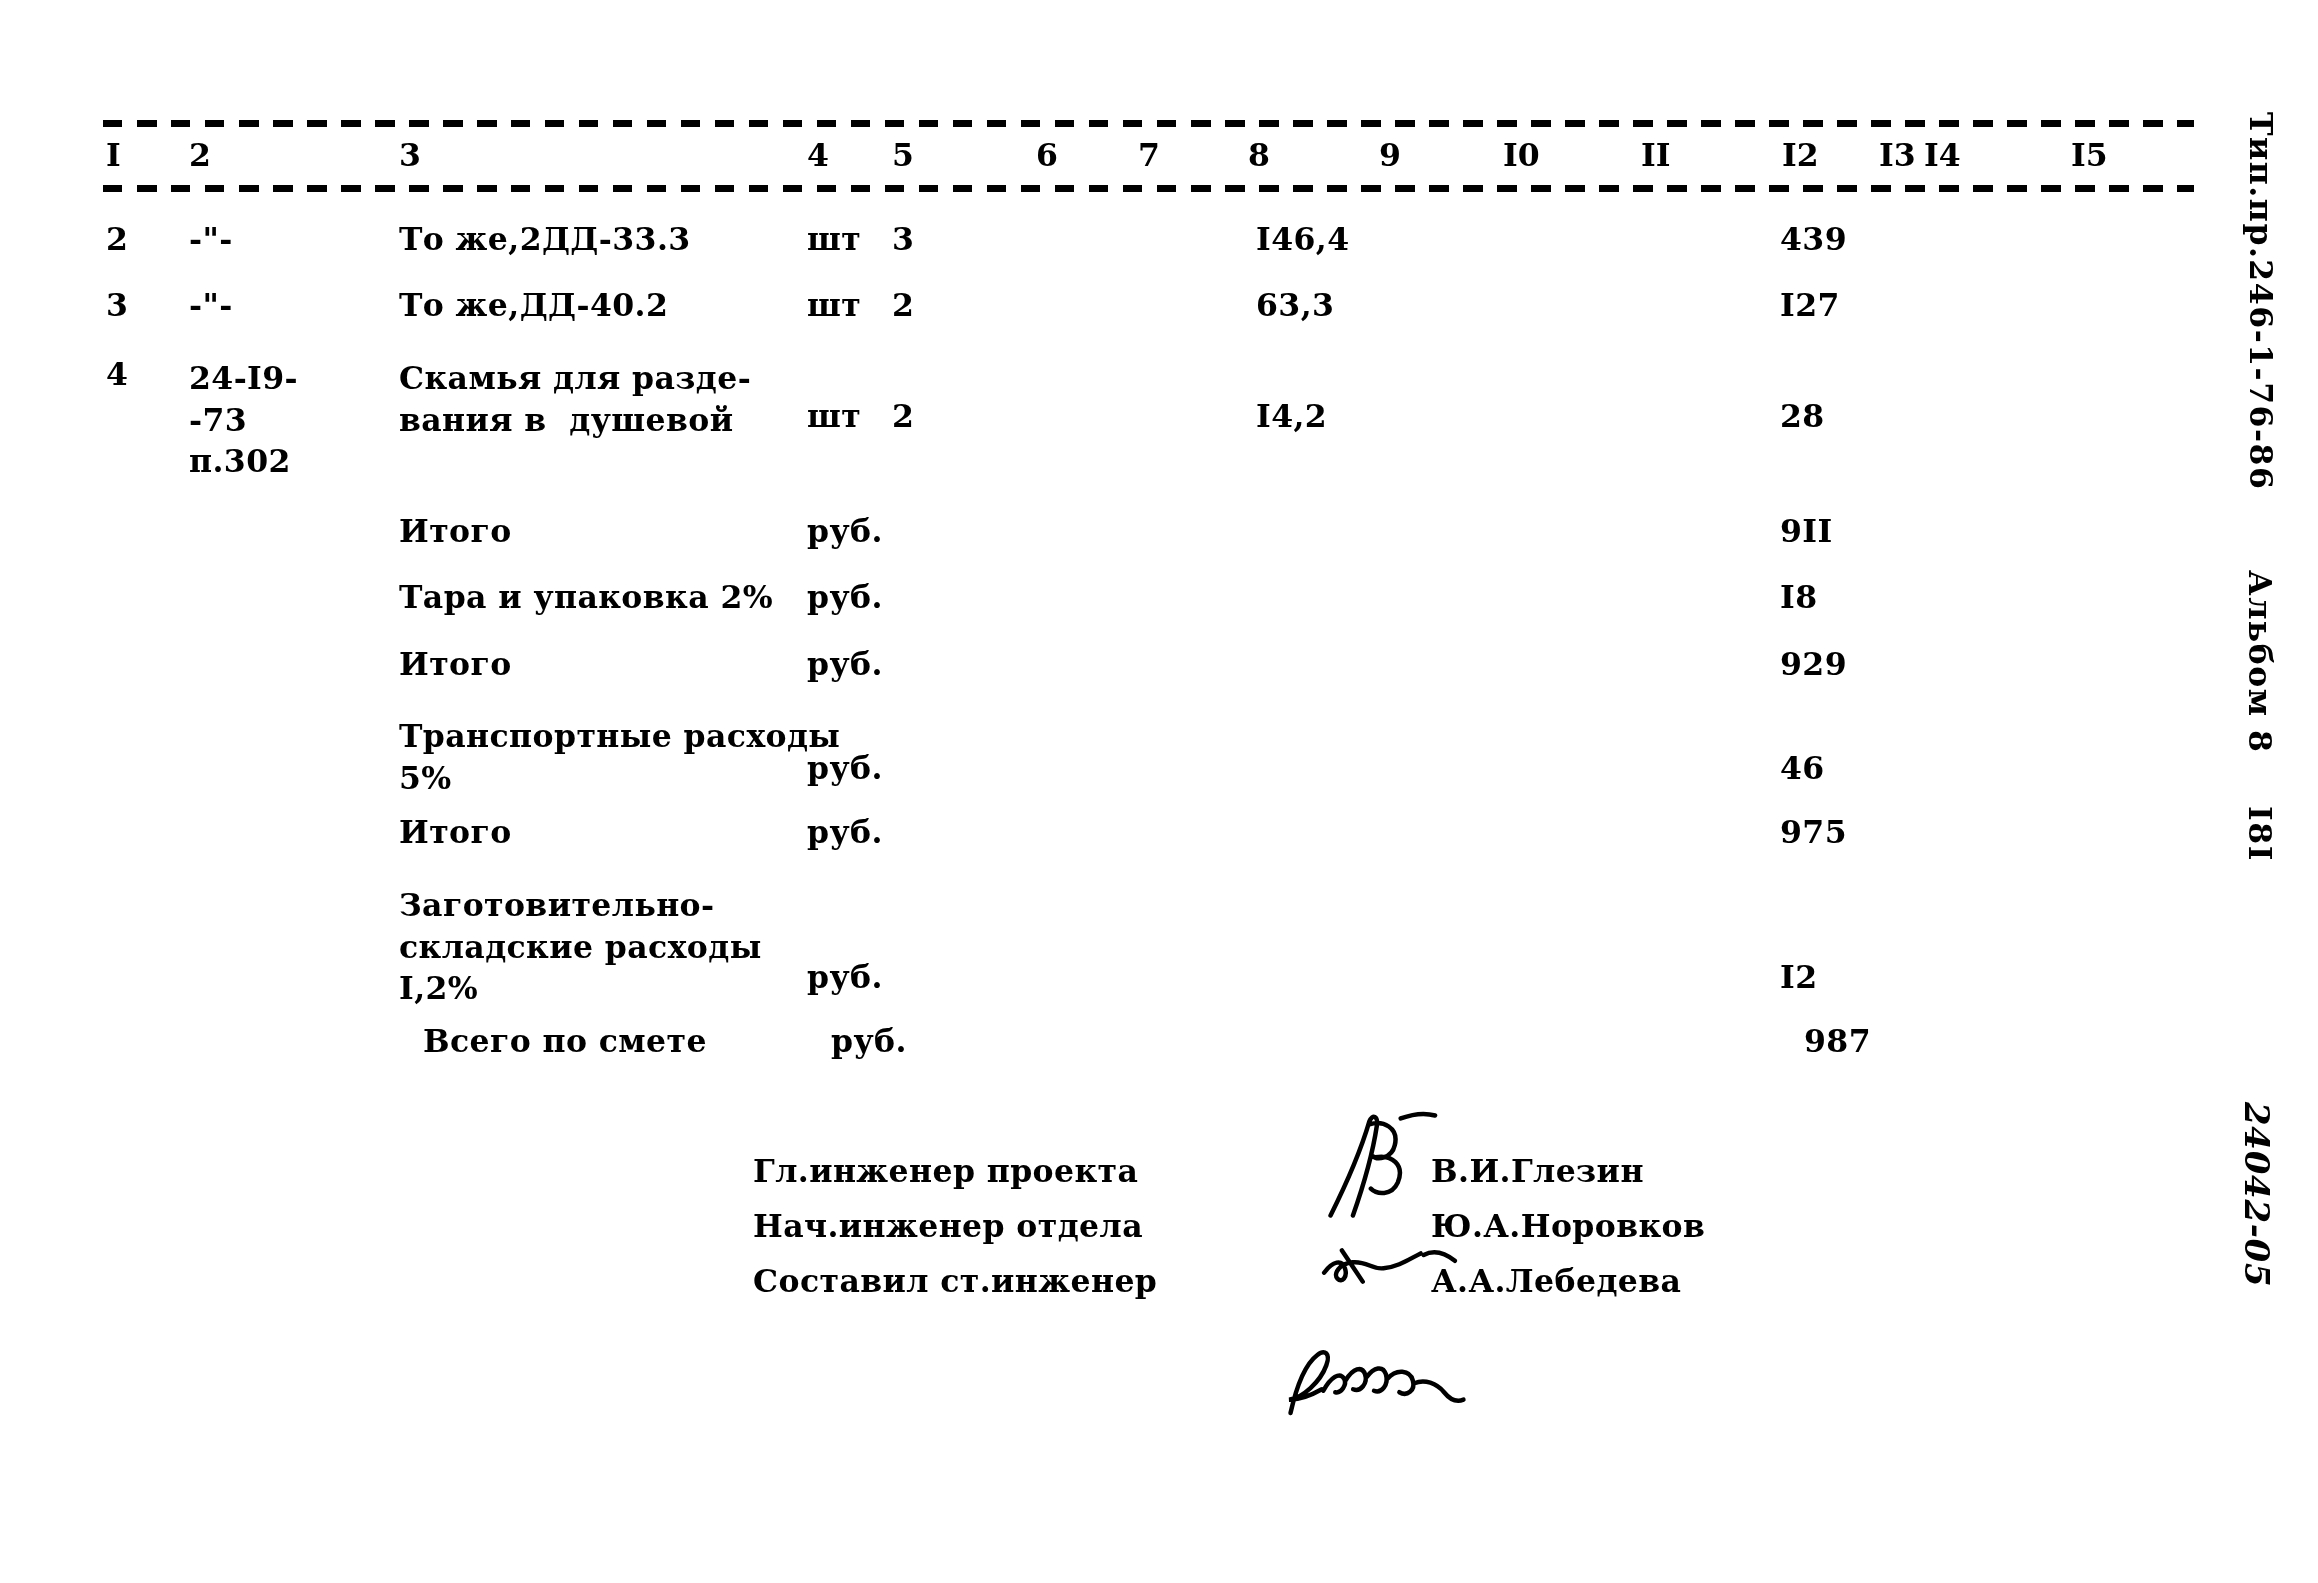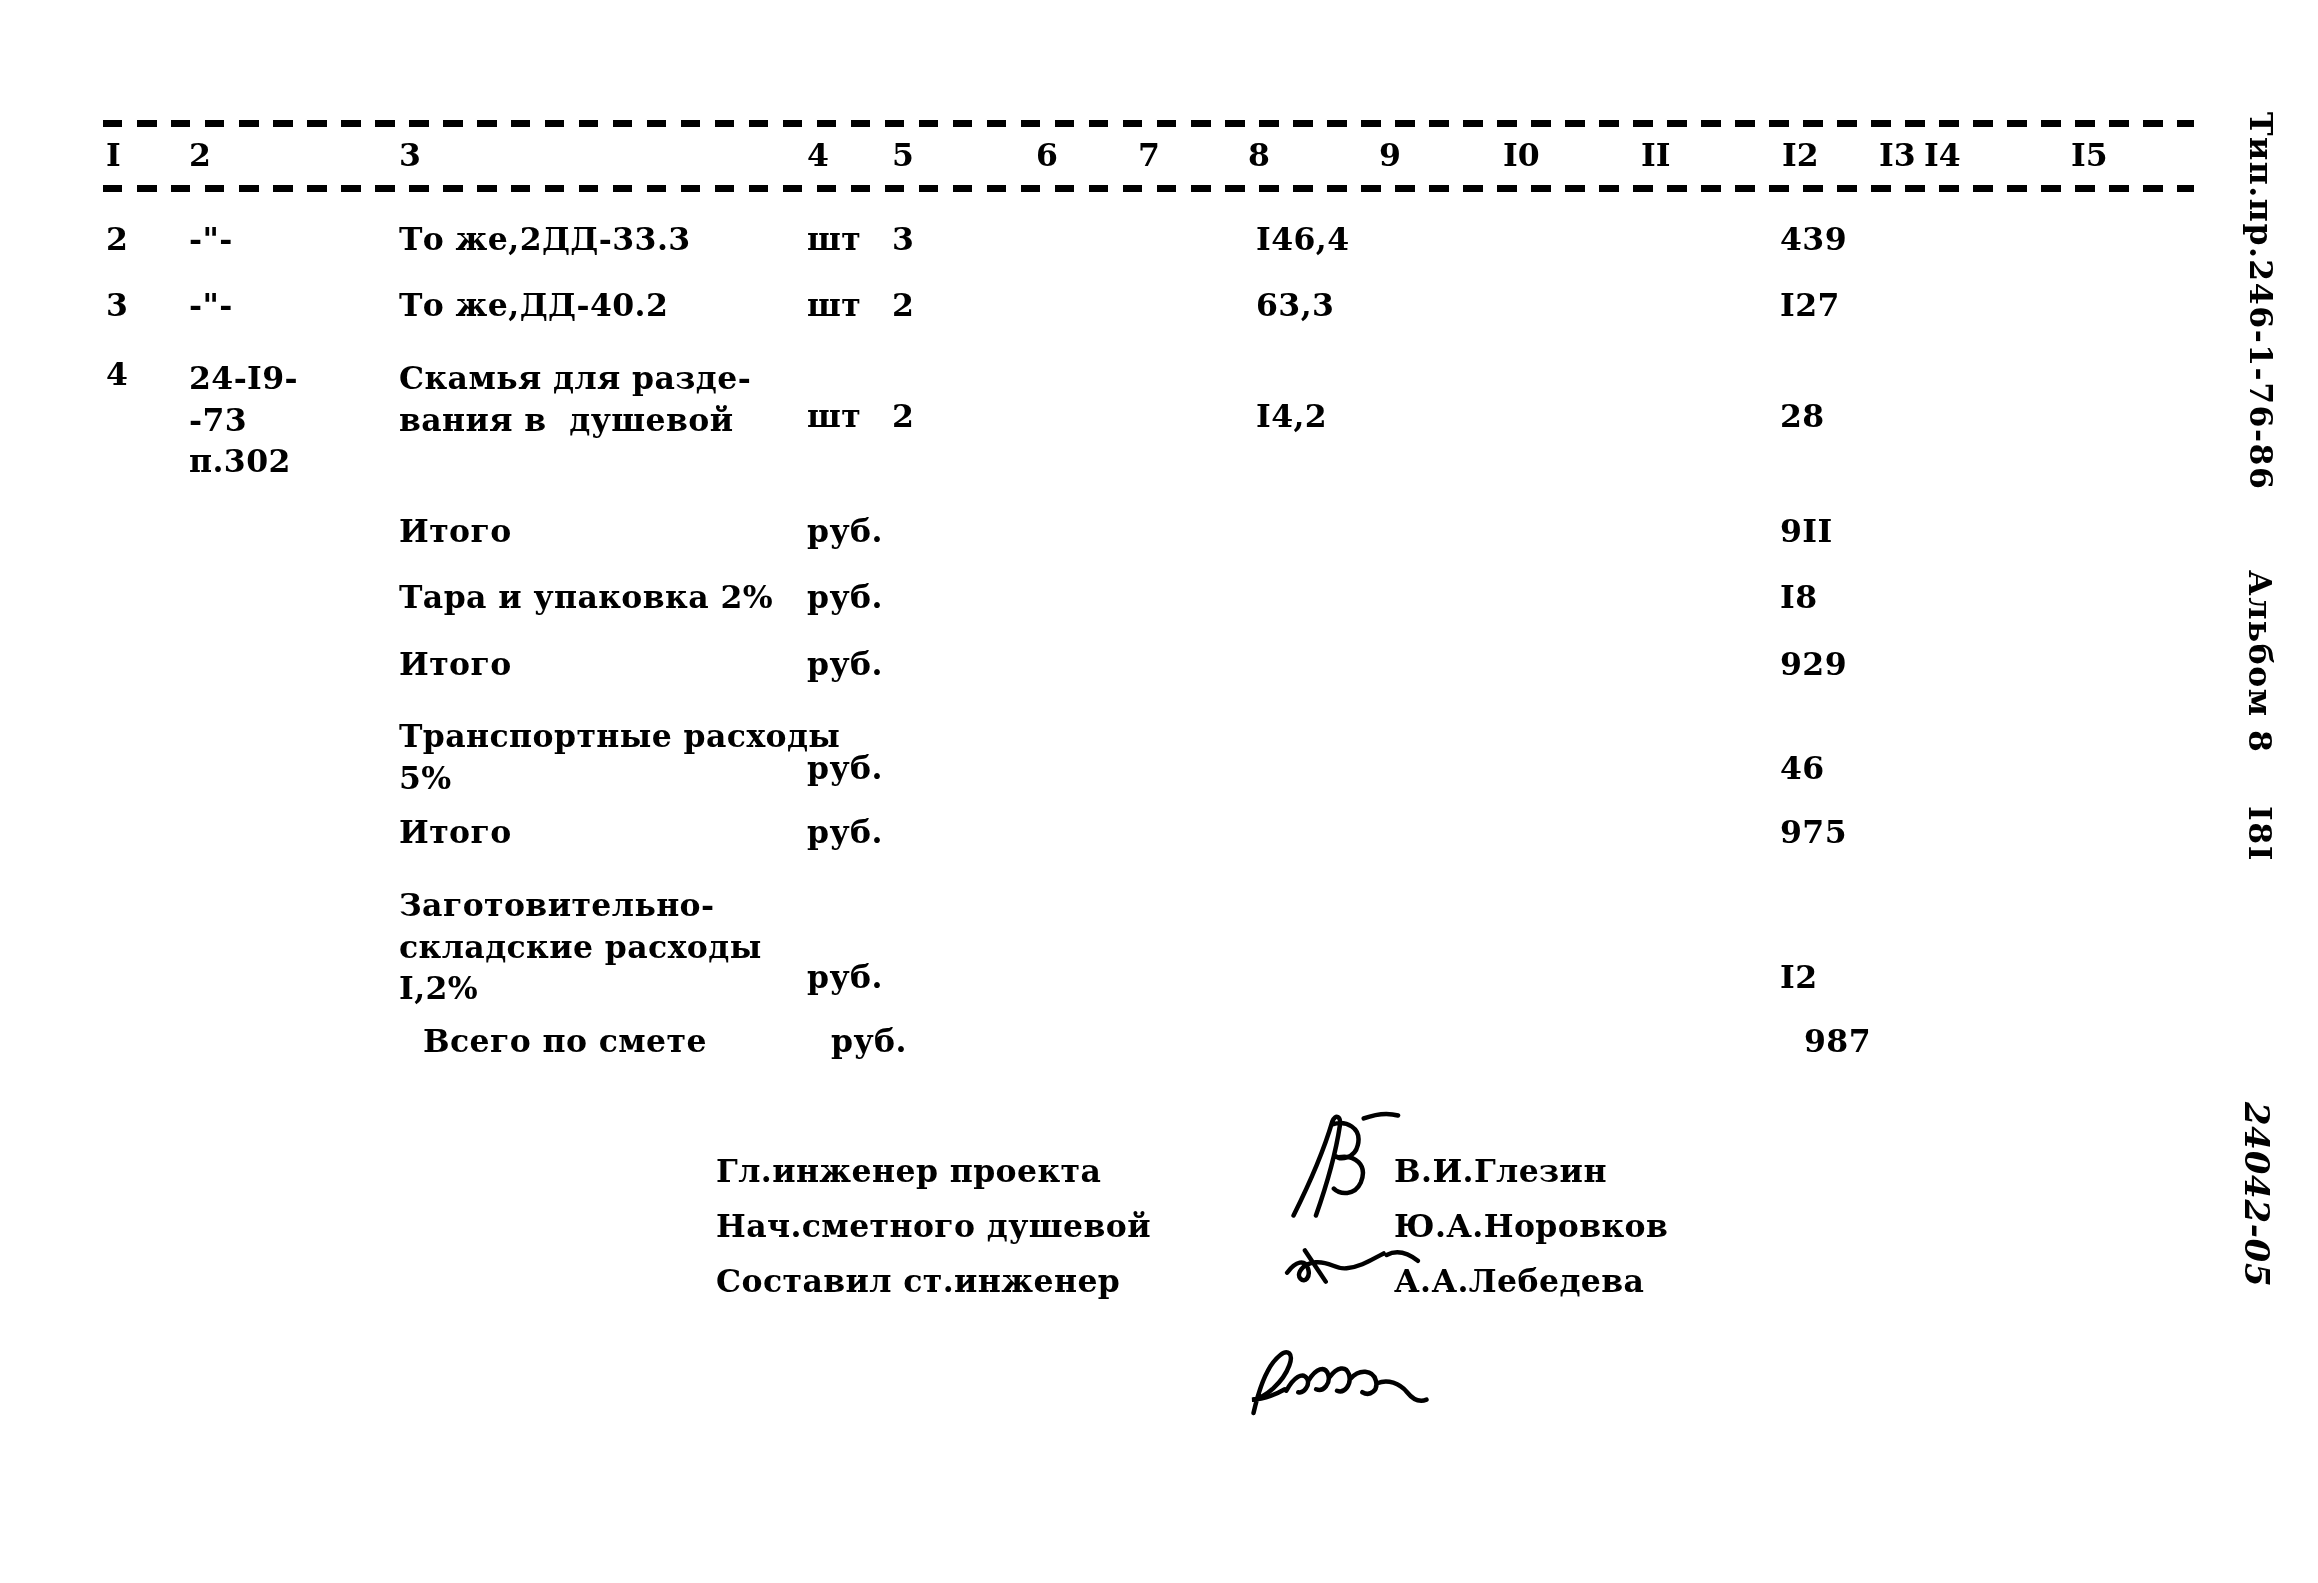--- a/index.html
+++ b/index.html
@@ -93,20 +93,21 @@
   
   #signature-block {
     position: absolute;
     left: 716px;
     top: 1154px;
     width: 1049px;
   }
   .sig-row {
     position: relative;
     height: 55px;
+    margin-left: 37px;
   }
   .sig-title {
     position: absolute;
     left: 0;
     top: 0;
     font-size: 31.5px;
     font-weight: 700;
     white-space: pre;
     letter-spacing: 0.4px;
   }
@@ -281,21 +282,21 @@
           <path d="M10 140 C 30 100, 50 55, 62 14 C 66 4, 74 6, 72 20 C 66 60, 52 106, 40 140
                    M 62 18 C 80 12, 102 22, 96 46 C 92 64, 72 66, 66 60
                    M 70 62 C 92 58, 110 72, 100 96 C 92 114, 72 112, 64 104
                    M 104 10 C 120 4, 136 2, 150 6" fill="none" stroke="#000" stroke-width="6" stroke-linecap="round"></path>
         </svg>
       </span>
       <span class="sig-name tw">В.И.Глезин</span>
     </div>
 
     <div class="sig-row">
-      <span class="sig-title tw">Нач.сметного душевой</span>
+      <span class="sig-title tw">Нач.инженер отдела</span>
       <span class="sig-mark" id="sig-mark-2">
         <svg width="187" height="52" viewBox="0 0 250 70" xmlns="http://www.w3.org/2000/svg">
           <path d="M6 40 C 18 24, 30 22, 34 34 C 38 46, 30 54, 24 48 C 18 42, 26 28, 44 26
                    C 64 24, 70 36, 86 34 C 106 32, 120 22, 136 14
                    M 140 16 C 156 8, 172 16, 182 24
                    M 30 10 L 58 52" fill="none" stroke="#000" stroke-width="6" stroke-linecap="round"></path>
         </svg>
       </span>
       <span class="sig-name tw">Ю.А.Норовков</span>
     </div>

